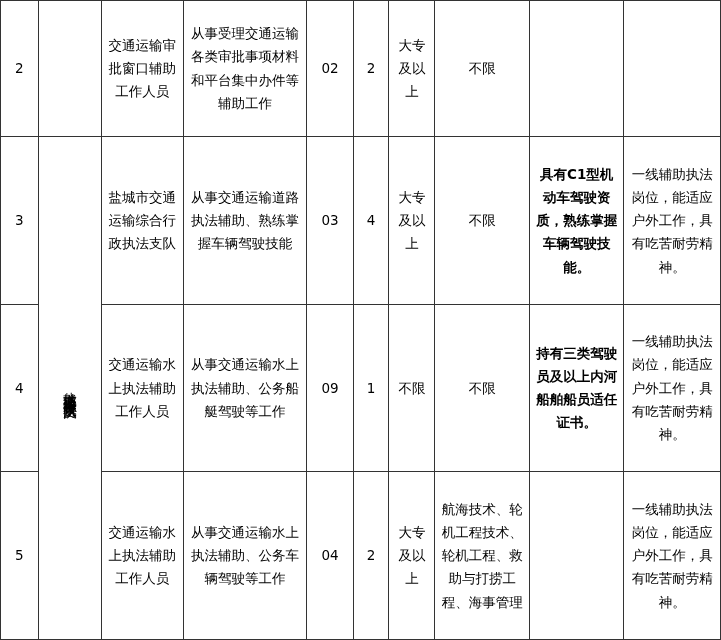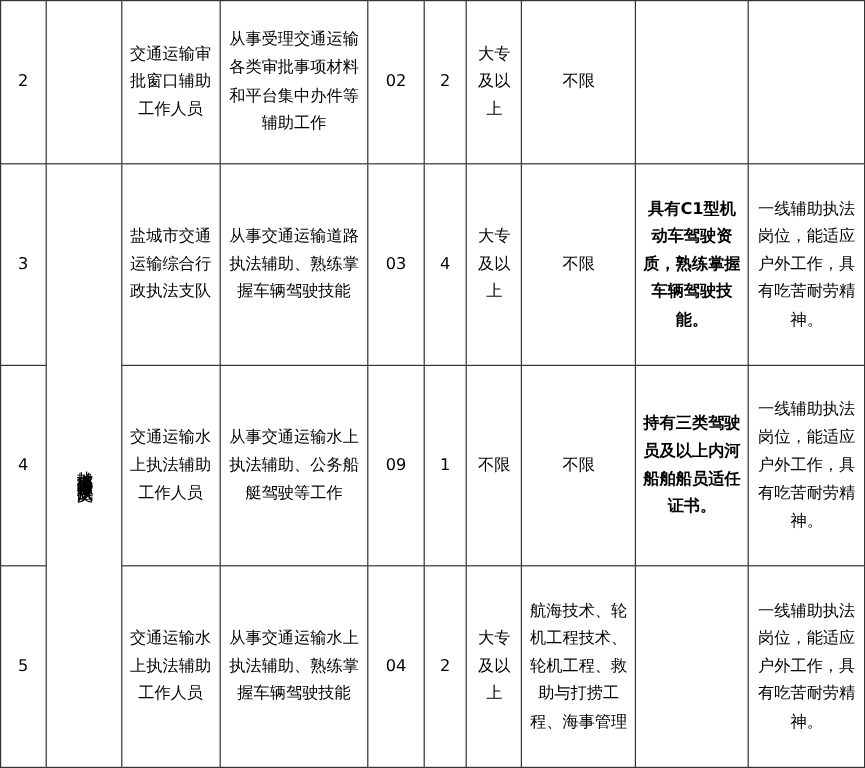--- a/index.html
+++ b/index.html
@@ -89,21 +89,21 @@
       <td class="col-code">09</td>
       <td class="col-count">1</td>
       <td class="col-edu">不限</td>
       <td class="col-major align-left">不限</td>
       <td class="col-other align-left">持有三类驾驶员及以上内河船舶船员适任证书。</td>
       <td class="col-remark align-left">一线辅助执法岗位，能适应户外工作，具有吃苦耐劳精神。</td>
     </tr>
     <tr>
       <td class="col-no">5</td>
       <td class="col-post align-left">交通运输水上执法辅助工作人员</td>
-      <td class="col-duty align-left">从事交通运输水上执法辅助、熟练掌握车辆驾驶技能</td>
+      <td class="col-duty align-left">从事交通运输水上执法辅助、公务车辆驾驶等工作</td>
       <td class="col-code">04</td>
       <td class="col-count">2</td>
       <td class="col-edu">大专及以上</td>
       <td class="col-major align-left">航海技术、轮机工程技术、轮机工程、救助与打捞工程、海事管理</td>
       <td class="col-other align-left"></td>
       <td class="col-remark align-left">一线辅助执法岗位，能适应户外工作，具有吃苦耐劳精神。</td>
     </tr>
   </tbody>
 </table>
 

